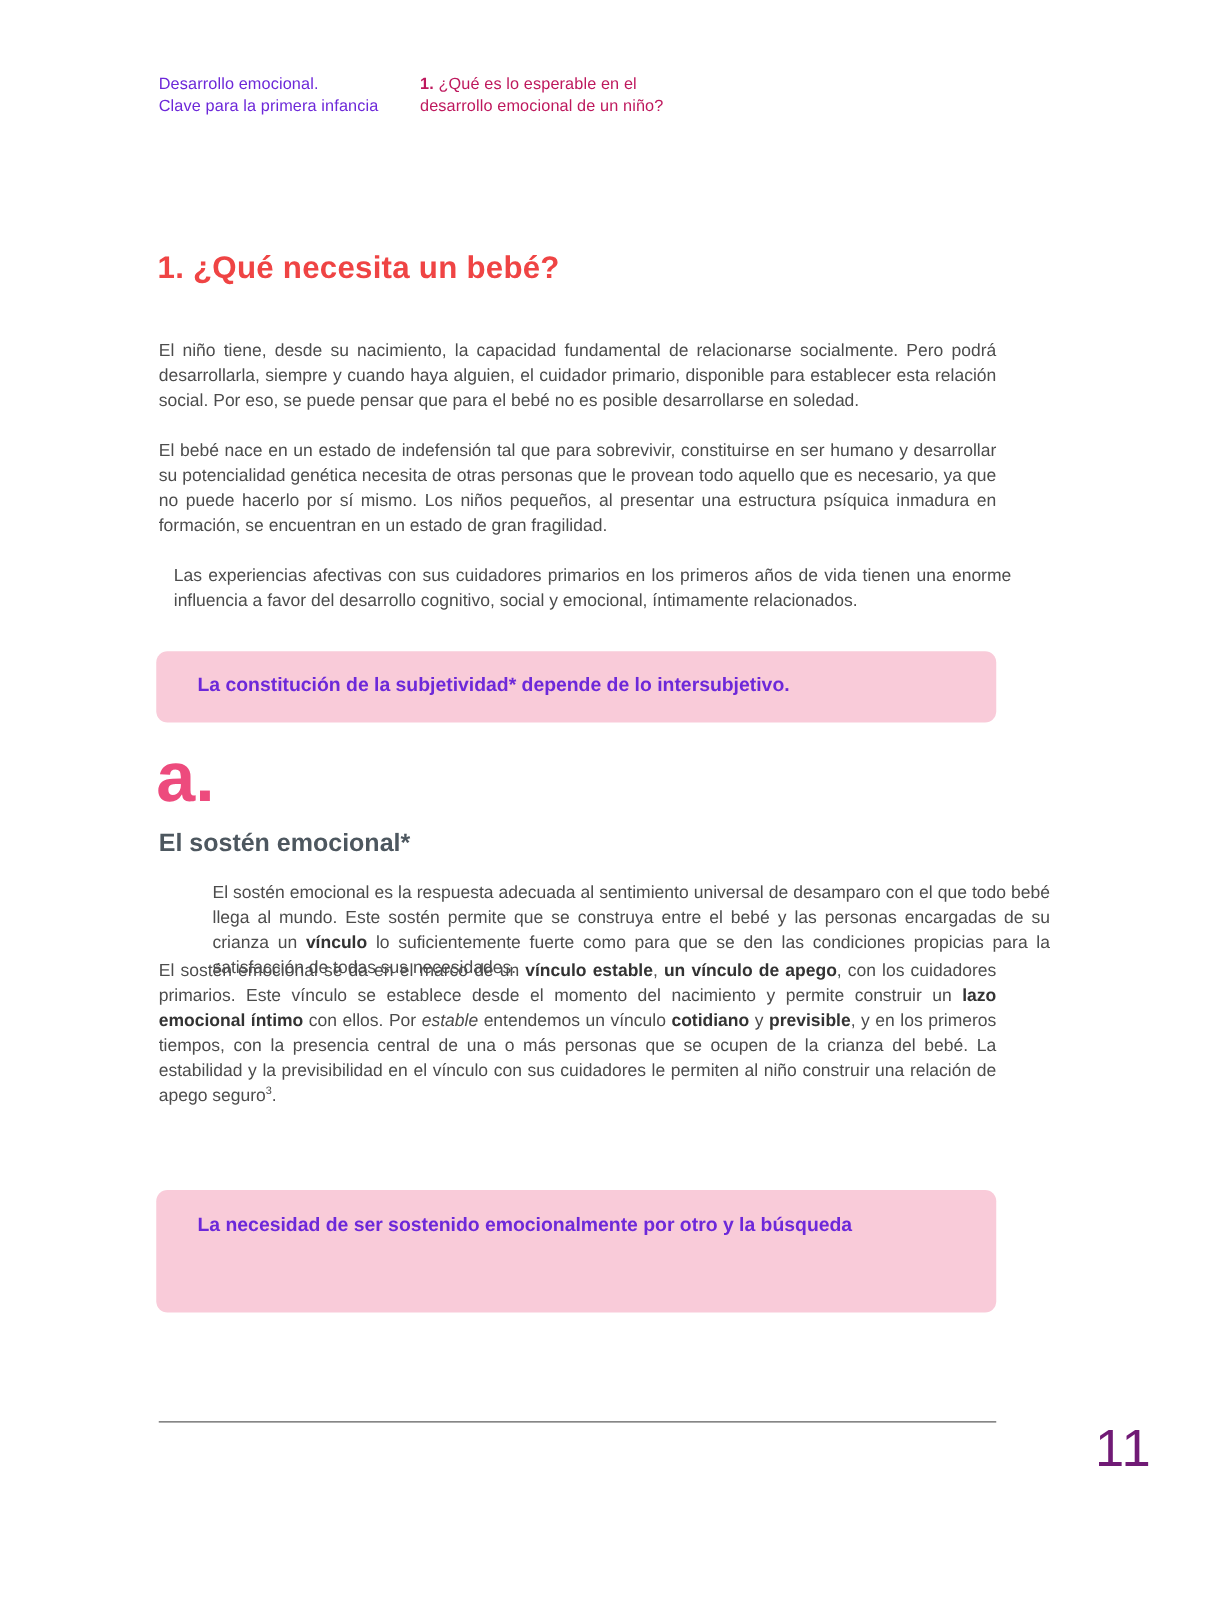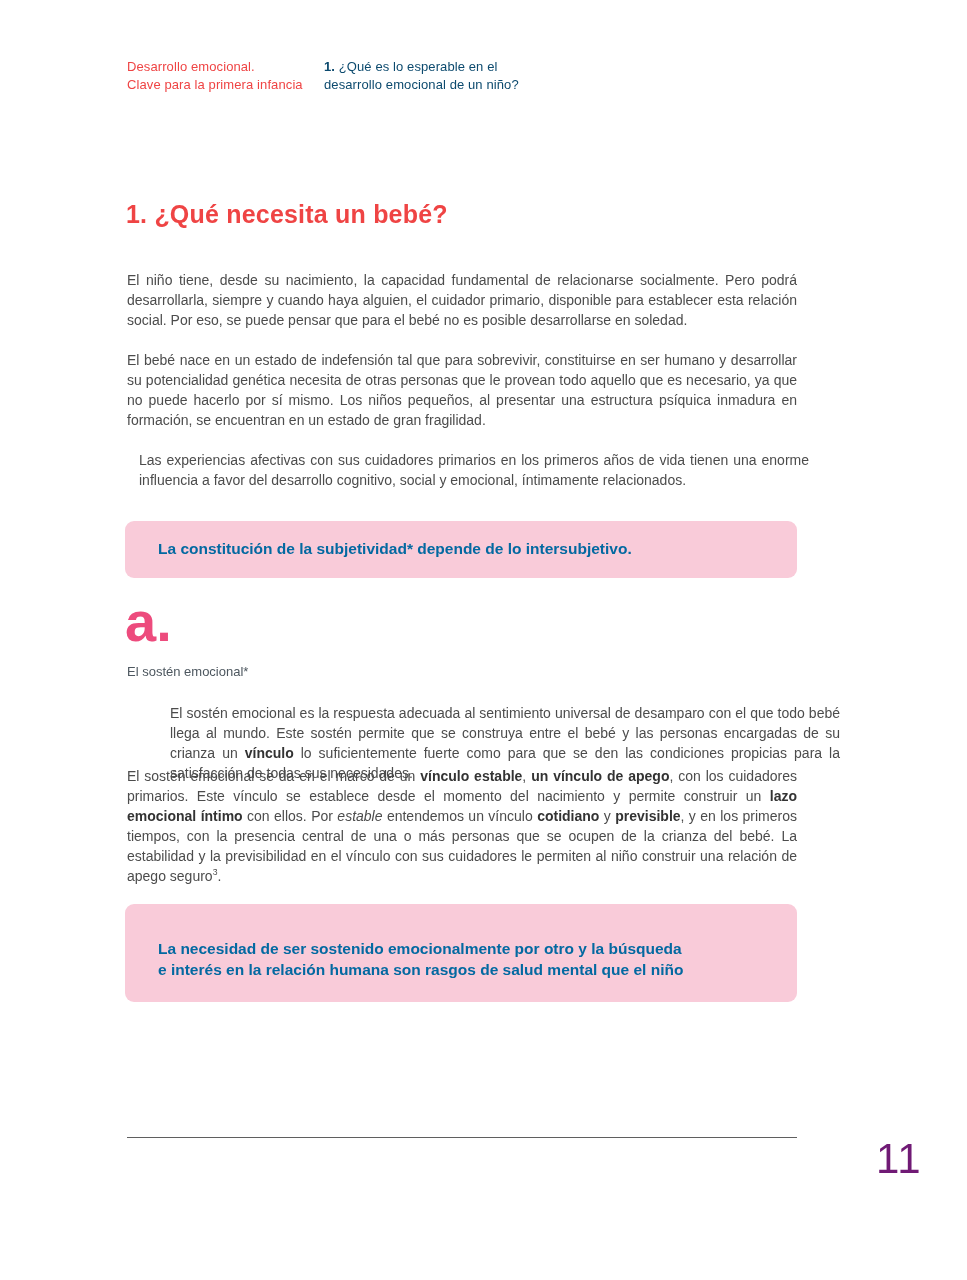--- a/index.html
+++ b/index.html
@@ -16,22 +16,22 @@
     font-family: "Liberation Sans", sans-serif;
   }
   
   .running-head {
     position: absolute;
     top: 58px;
     font-size: 13px;
     line-height: 17.5px;
     letter-spacing: 0.1px;
   }
-  .running-head.left  { left: 127px; color: #ef4444; }
-  .running-head.right { left: 324px; color: #0c4a6e; }
+  .running-head.left  { left: 127px; color: #6d28d9; }
+  .running-head.right { left: 336px; color: #be185d; }
   .running-head b { font-weight: 700; }
 
   
   .page-title {
     position: absolute;
     left: 126px;
     top: 200px;
     margin: 0;
     font-size: 25px;
     font-weight: 700;
@@ -68,51 +68,51 @@
     background: #f9cbd9;
     border-radius: 9px;
     box-sizing: border-box;
     color: #3b3b3b;
   }
   .pink-box .box-text {
     margin: 0;
     font-size: 15.5px;
     font-weight: 700;
     line-height: 20.5px;
-    color: #0369a1;
+    color: #6d28d9;
   }
   .box-1 {
     top: 521px;
     height: 57px;
     display: flex;
     align-items: center;
     padding: 0 33px;
   }
   .box-2 {
-    top: 904px;
+    top: 952px;
     height: 98px;
-    padding: 35px 33px 0 33px;
+    padding: 19px 33px 0 33px;
   }
 
   
   .section-letter {
     position: absolute;
     left: 125px;
     top: 594px;
     font-size: 56px;
     line-height: 1;
     font-weight: 700;
     color: #ed4b7d;
   }
   .section-subtitle {
     position: absolute;
     left: 127px;
     top: 664px;
-    font-size: 13px;
-    font-weight: 400;
+    font-size: 20px;
+    font-weight: 700;
     color: #4d575f;
     text-align: center;
   }
 
   
   .footer-rule {
     position: absolute;
     left: 127px;
     top: 1137px;
     width: 670px;
@@ -171,21 +171,21 @@
 
   <div class="section-letter">a.</div>
 
   <div class="section-subtitle">El sostén emocional*</div>
 
   <p class="body-par par-4"><span>El sostén emocional es la respuesta adecuada al sentimiento universal de desamparo con el que todo bebé llega al mundo. Este sostén permite que se construya entre el bebé y las personas encargadas de su crianza un </span><b>vínculo</b><span> lo suficientemente fuerte como para que se den las condiciones propicias para la satisfacción de todas sus necesidades.</span></p>
 
   <p class="body-par par-5"><span>El sostén emocional se da en el marco de un </span><b>vínculo estable</b><span>, </span><b>un vínculo de apego</b><span>, con los cuidadores primarios. Este vínculo se establece desde el momento del nacimiento y permite construir un </span><b>lazo emocional íntimo</b><span> con ellos. Por </span><i>estable</i><span> entendemos un vínculo </span><b>cotidiano</b><span> y </span><b>previsible</b><span>, y en los primeros tiempos, con la presencia central de una o más personas que se ocupen de la crianza del bebé. La estabilidad y la previsibilidad en el vínculo con sus cuidadores le permiten al niño construir una relación de apego seguro</span><sup>3</sup><span>.</span></p>
 
   <div class="pink-box box-2">
-    <p class="box-text"><span>La necesidad de ser sostenido emocionalmente por otro y la búsqueda</span><br><span>e interés en la relación humana son rasgos de salud mental que el niño</span><br></p>
+    <p class="box-text"><span>La necesidad de ser sostenido emocionalmente por otro y la búsqueda</span><br><br></p>
   </div>
 
   <hr class="footer-rule">
 
 
   <div class="page-number">11</div>
 
 </div>
 
 </body></html>

